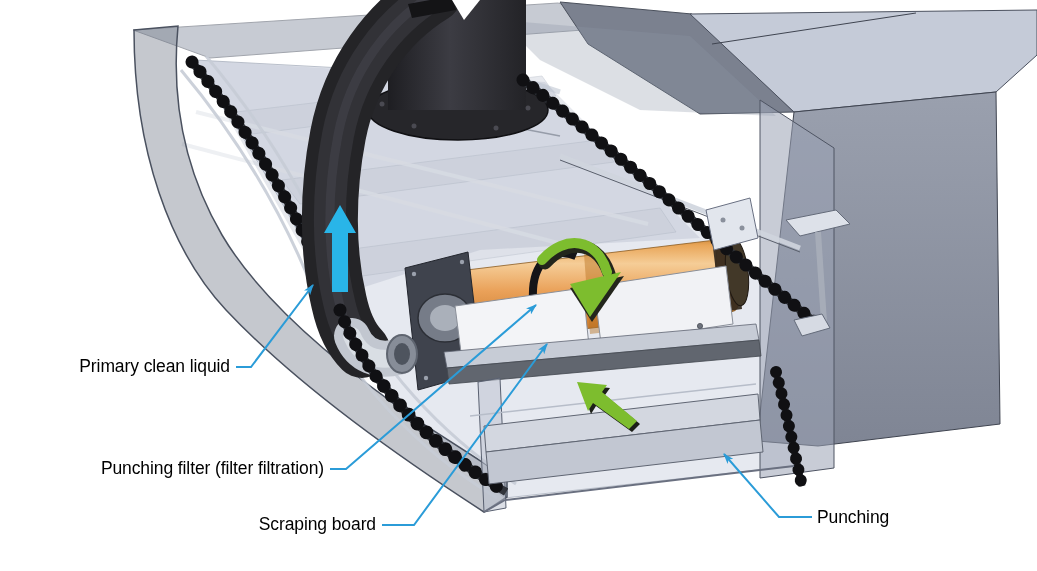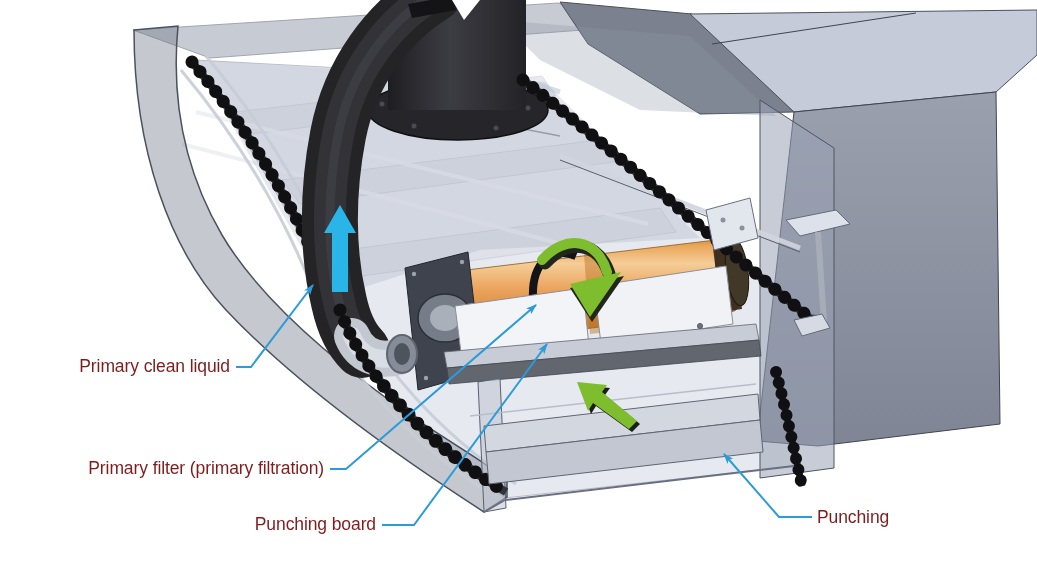--- a/index.html
+++ b/index.html
@@ -6,21 +6,21 @@
   #stage{
     position:relative;
     width:1037px;height:571px;
     background:#ffffff;
     overflow:hidden;
     font-family:"Liberation Sans", sans-serif;
   }
   #stage svg{position:absolute;left:0;top:0;}
   .callout{
     position:absolute;
-    color:#7f1d1d;
+    color:#000000;
     font-size:17.5px;
     line-height:20px;
     letter-spacing:-0.1px;
     white-space:nowrap;
   }
   .r{text-align:right;}
 </style>
 </head>
 <body>
 
@@ -216,19 +216,19 @@
   <g fill="none" stroke="#2b9cd8" stroke-width="2">
     <path d="M 236,367 L 251,367 L 313,285" marker-end="url(#ah)"></path>
     <path d="M 330,469 L 346,469 L 536,305" marker-end="url(#ah)"></path>
     <path d="M 382,525 L 414,525 L 547,344" marker-end="url(#ah)"></path>
     <path d="M 812,517 L 779,517 L 724,454" marker-end="url(#ah)"></path>
   </g>
 </svg>
 
 <div class="callout r" style="right:807px; top:356px;">Primary clean liquid</div>
 
-<div class="callout r" style="right:713px; top:458px;">Primary filter (primary filtration)</div>
-
-<div class="callout r" style="right:661px; top:514px;">Punching board</div>
+<div class="callout r" style="right:713px; top:458px;">Punching filter (filter filtration)</div>
+
+<div class="callout r" style="right:661px; top:514px;">Scraping board</div>
 
 <div class="callout" style="left:817px; top:507px;">Punching</div>
 
 </div>
 
 </body></html>

